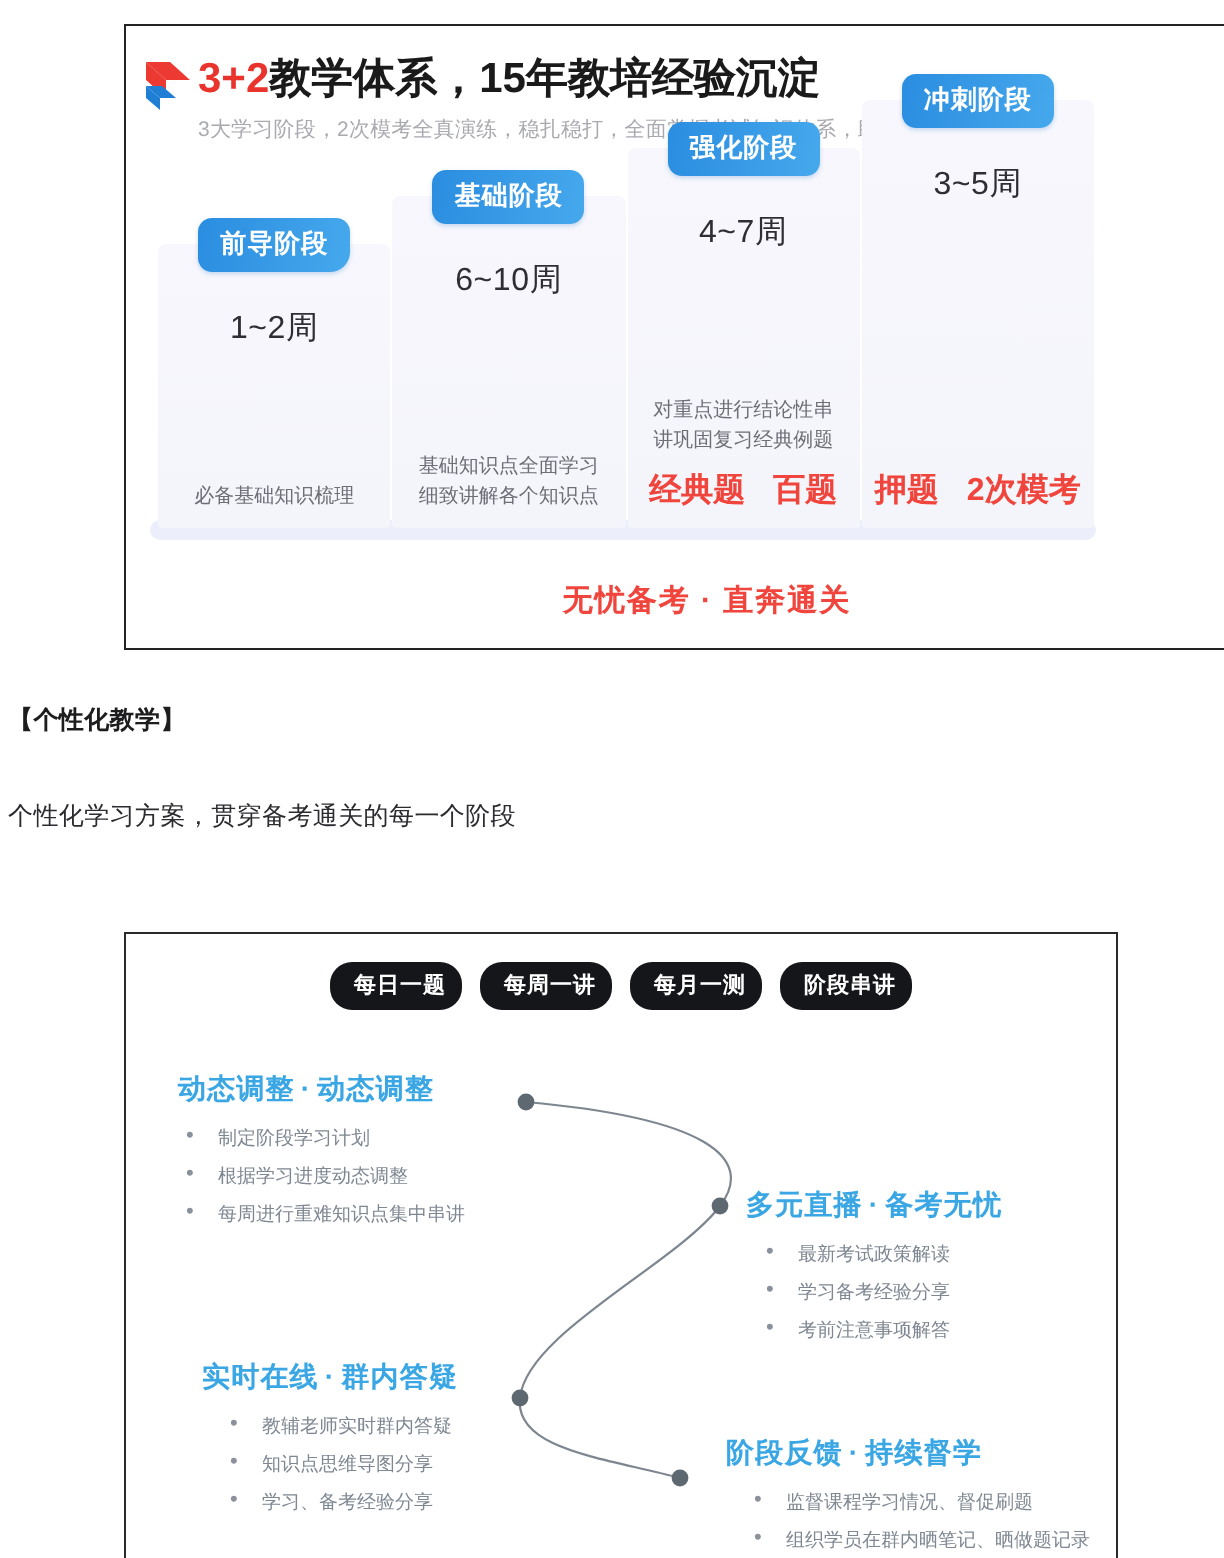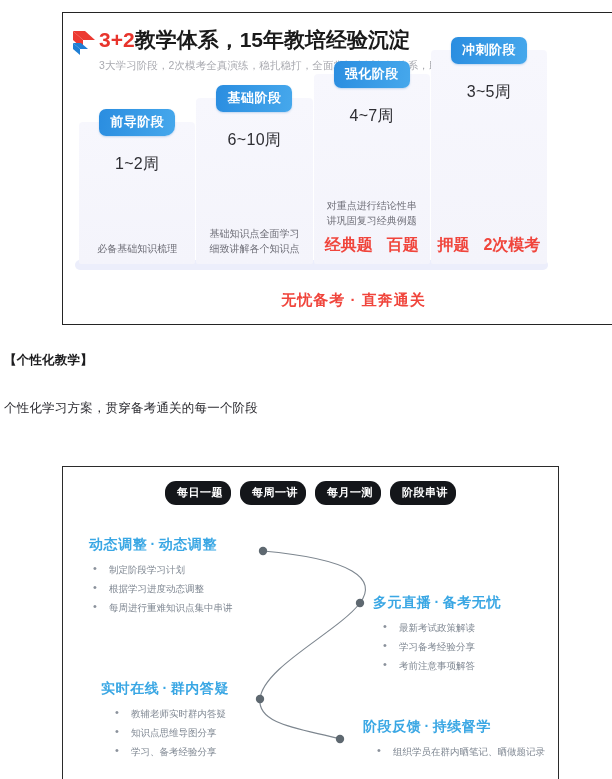--- a/index.html
+++ b/index.html
@@ -280,19 +280,20 @@
         <li>知识点思维导图分享</li>
         <li>学习、备考经验分享</li>
       </ul>
     </div>
 
     <div class="block blk-d">
       <div class="block-title">
         <span>阶段反馈</span><span class="dot-sep">·</span><span>持续督学</span>
       </div>
       <ul>
+        <li>监督课程学习情况、督促刷题</li>
         <li>组织学员在群内晒笔记、晒做题记录</li>
       </ul>
     </div>
 
   </div>
 
 </div>
 
 </body></html>

